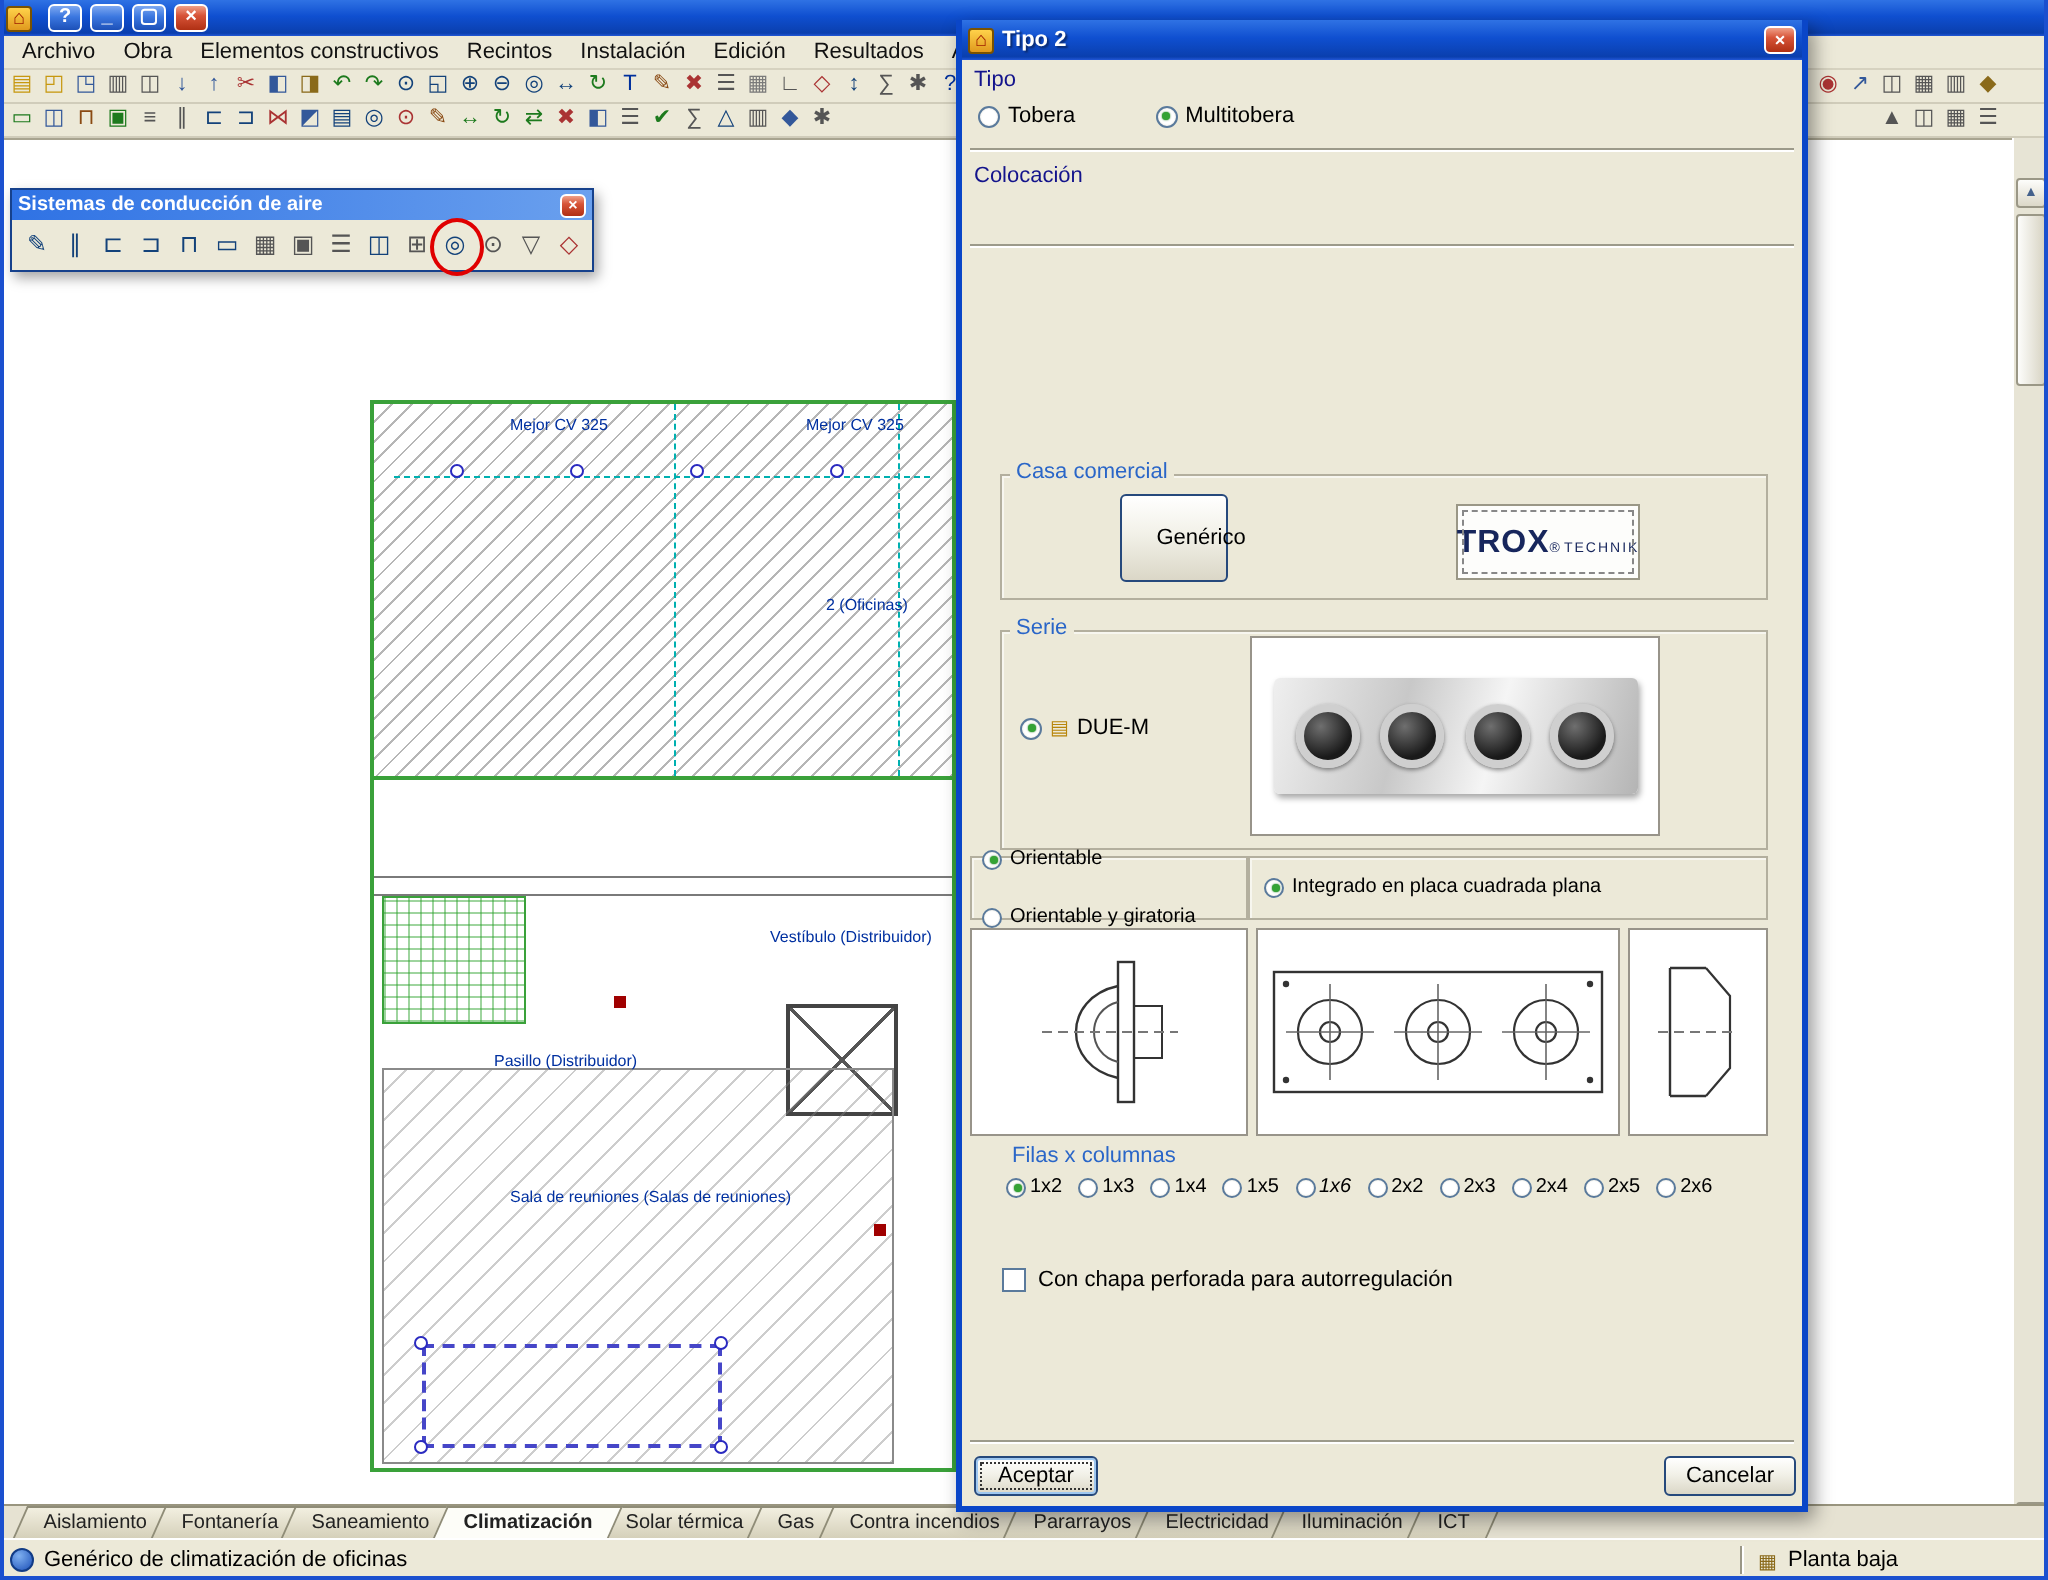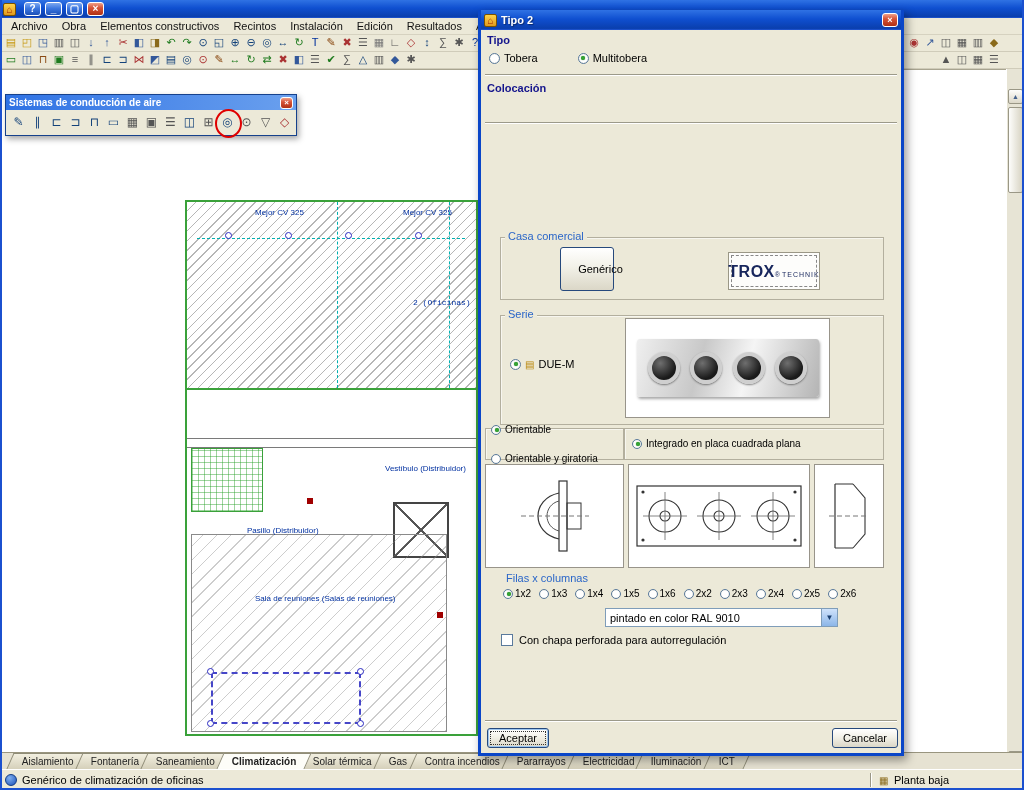--- a/index.html
+++ b/index.html
@@ -48,21 +48,21 @@
     color:#fff;font-size:9px;line-height:12px;text-align:center;font-weight:bold;flex:none;}
   .btn-close.xs{width:13px;height:12px;line-height:10px;font-size:8px;}
   .fb-icons{height:25px;display:flex;align-items:center;gap:2px;padding:0 4px;}
   .fi{width:17px;height:17px;line-height:16px;text-align:center;font-size:12px;position:relative;flex:none;}
   .fi.on::after{content:"";position:absolute;left:-4px;top:-5px;width:23px;height:25px;border:2px solid #e00000;border-radius:50%;}
   
   .dlg{position:absolute;border:3px solid #0a46c8;border-top:none;background:#ece9d8;box-shadow:3px 4px 9px rgba(0,0,0,.4);}
   .dlg-title{height:20px;background:linear-gradient(#2f72e4,#0f4fd0 45%,#0a3fae 92%,#2257d6);display:flex;align-items:center;gap:4px;padding:0 3px;}
   .dlg-title .t{flex:1;color:#fff;font-weight:bold;font-size:11px;text-shadow:1px 1px 1px #0a2a6e;white-space:nowrap;}
   .dlg-body{position:relative;background:#ece9d8;}
-  .sect{position:absolute;font-size:11px;font-weight:bold;color:#14148c;}
+  .sect{position:absolute;font-size:11px;font-weight:normal;color:#14148c;}
   .glabel{position:absolute;font-size:11px;color:#2a66c8;background:#ece9d8;padding:0 3px;z-index:2;white-space:nowrap;}
   .grp{position:absolute;border:1px solid #b3af9e;box-shadow:1px 1px 0 rgba(255,255,255,.6) inset;}
   .etch{position:absolute;height:2px;border-top:1px solid #9c9a8a;border-bottom:1px solid #fff;}
   .rrow{position:absolute;display:flex;align-items:center;}
   .rcol{position:absolute;display:flex;flex-direction:column;justify-content:center;gap:2px;}
   .r{display:inline-flex;align-items:center;gap:4px;white-space:nowrap;}
   .rb{width:11px;height:11px;border-radius:50%;background:radial-gradient(#ffffff 55%,#dcd8c8);border:1px solid #5a7a9c;position:relative;flex:none;}
   .r.on .rb::after{content:"";position:absolute;left:2.5px;top:2.5px;width:4px;height:4px;border-radius:50%;background:#35a335;box-shadow:0 0 1px #1d7a1d;}
   .rl{font-size:11px;color:#000;}
   .rl.s{font-size:10px;}
@@ -225,21 +225,21 @@
     <div class="abs hatch2" style="left:4px;top:332px;width:256px;height:198px;border:1px solid #8a8a8a;"></div>
     <div class="abs" style="left:24px;top:470px;width:150px;height:52px;border:2px dashed #4646c8;"></div>
     <span class="p-dot" style="left:20px;top:466px;"></span>
     <span class="p-dot" style="left:170px;top:466px;"></span>
     <span class="p-dot" style="left:20px;top:518px;"></span>
     <span class="p-dot" style="left:170px;top:518px;"></span>
     <div class="abs" style="left:120px;top:296px;width:6px;height:6px;background:#a00000;"></div>
     <div class="abs" style="left:250px;top:410px;width:6px;height:6px;background:#a00000;"></div>
     <span class="p-label" style="left:48px;top:6px;">Mejor CV 325</span>
     <span class="p-label" style="left:196px;top:6px;">Mejor CV 325</span>
-    <span class="p-label" style="left:206px;top:96px;font-family:Liberation Mono, monospace;">2 (Oficinas)</span>
+    <span class="p-label" style="left:206px;top:96px;">2 (Oficinas)</span>
     <span class="p-label" style="left:178px;top:262px;">Vestíbulo (Distribuidor)</span>
     <span class="p-label" style="left:40px;top:324px;">Pasillo (Distribuidor)</span>
     <span class="p-label" style="left:48px;top:392px;">Sala de reuniones (Salas de reuniones)</span>
   </div>
   <div id="compass">
     <span class="nlab">N</span>
     <svg width="56" height="56" viewBox="0 0 56 56">
       <circle cx="30" cy="31" r="17" fill="none" stroke="#333" stroke-width="1.2"></circle>
       <line x1="43" y1="44" x2="13" y2="14" stroke="#333" stroke-width="1.2"></line>
       <polygon points="13,14 22,17 17,22" fill="#333"></polygon>
@@ -449,21 +449,21 @@
         <span class="rl s">1x3</span>
       </label>
         <label class="r" style="gap:2px;">
         <span class="rb" style="width:10px;height:10px;"></span>
         <span class="rl s">1x4</span>
       </label>
         <label class="r" style="gap:2px;">
         <span class="rb" style="width:10px;height:10px;"></span>
         <span class="rl s">1x5</span>
       </label>
-        <label class="r" style="gap:2px;">
+        <label class="r" style="gap:2px;font-style:italic;">
         <span class="rb" style="width:10px;height:10px;"></span>
         <span class="rl s">1x6</span>
       </label>
         <label class="r" style="gap:2px;">
         <span class="rb" style="width:10px;height:10px;"></span>
         <span class="rl s">2x2</span>
       </label>
         <label class="r" style="gap:2px;">
         <span class="rb" style="width:10px;height:10px;"></span>
         <span class="rl s">2x3</span>
@@ -475,24 +475,20 @@
         <label class="r" style="gap:2px;">
         <span class="rb" style="width:10px;height:10px;"></span>
         <span class="rl s">2x5</span>
       </label>
         <label class="r" style="gap:2px;">
         <span class="rb" style="width:10px;height:10px;"></span>
         <span class="rl s">2x6</span>
       </label>
       </div>
 
-    <div class="combo" style="left:124px;top:578px;width:233px;height:19px;">
-      <span>pintado en color RAL 9010</span>
-      <span class="arrow">▼</span>
-    </div>
 
     <label class="r" style="position:absolute;left:20px;top:604px;gap:6px;">
       <span class="cb"></span>
       <span class="rl">Con chapa perforada para autorregulación</span>
     </label>
 
     <div class="etch" style="left:4px;right:4px;top:690px;"></div>
     <span class="pbtn focus" style="left:6px;top:698px;width:62px;height:20px;">Aceptar</span>
     <span class="pbtn" style="left:351px;top:698px;width:66px;height:20px;">Cancelar</span>
   </div>

